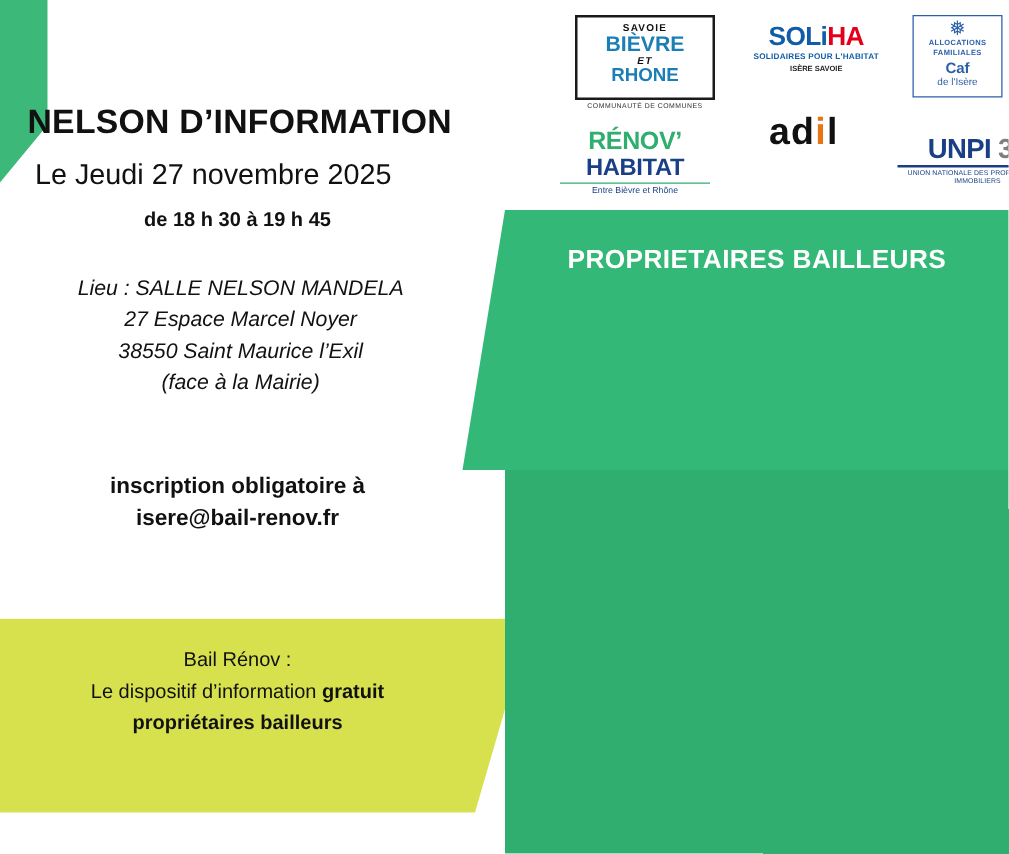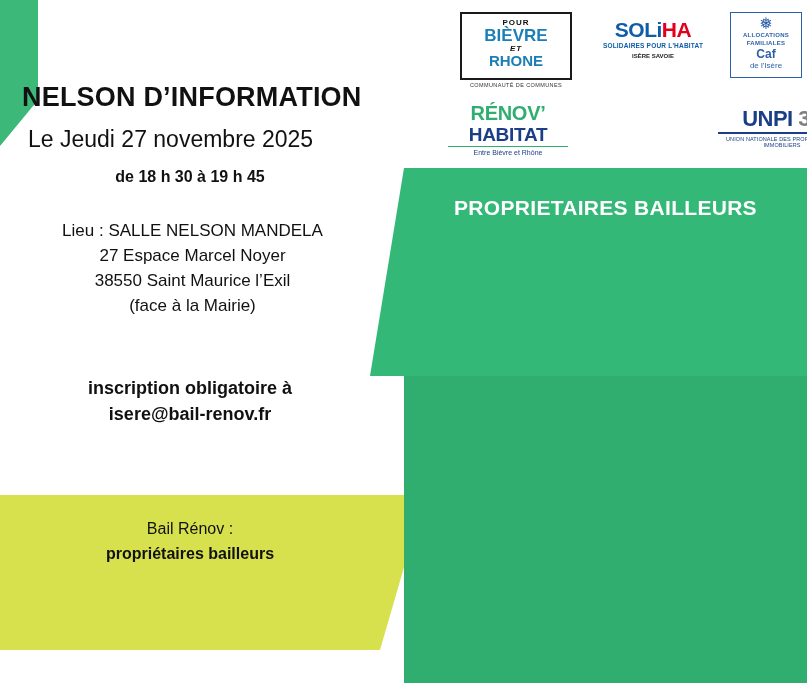--- a/index.html
+++ b/index.html
@@ -121,21 +121,21 @@
   .venue {
     position: absolute;
     left: 0;
     top: 218px;
     width: 385px;
     text-align: center;
     font-size: 17px;
     color: #111111;
     line-height: 1.48;
   }
-  .venue div { white-space: nowrap; }
+  .venue div { white-space: nowrap; font-style: italic; }
   .registration {
     position: absolute;
     left: 0;
     top: 375px;
     width: 380px;
     text-align: center;
     font-size: 18px;
     font-weight: bold;
     color: #111111;
     line-height: 1.45;
@@ -277,21 +277,21 @@
   <div class="green-left-bar"></div>
   <div class="green-left-tri"></div>
   <div class="green-right-panel-tri"></div>
   <div class="green-right-panel"></div>
   <div class="olive-band"></div>
   <div class="olive-band-tri"></div>
 
   <div class="logos">
 
     <div class="logo-ebr">
-      <div class="l1">POUR</div>
+      <div class="l1">SAVOIE</div>
       <div class="l2">BIÈVRE</div>
       <div class="l3">ET</div>
       <div class="l4">RHONE</div>
     </div>
     <div class="logo-ebr-caption">COMMUNAUTÉ DE COMMUNES</div>
 
     <div class="logo-soliha">
       <div class="s1">SOLi<em>HA</em></div>
       <div class="s2">SOLIDAIRES POUR L'HABITAT</div>
       <div class="s3">ISÈRE SAVOIE</div>
@@ -305,20 +305,21 @@
       <div class="c3">de l'Isère</div>
     </div>
 
     <div class="logo-renov">
       <div class="r1">RÉNOV’</div>
       <div class="r2">HABITAT</div>
       <div class="r3">Entre Bièvre et Rhône</div>
     </div>
 
     <div class="logo-adil">
+      <div class="a1">ad<em>i</em>l</div>
     </div>
 
     <div class="logo-unpi">
       <div class="u1"><span>UNPI</span> <em>38</em></div>
       <div class="u2">UNION NATIONALE DES PROPRIÉTAIRES IMMOBILIERS</div>
     </div>
   </div>
 
   <div class="left-content">
     <div class="title-main">NELSON D’INFORMATION</div>
@@ -332,20 +333,21 @@
       <div>(face à la Mairie)</div>
     </div>
 
     <div class="registration">
       <div>inscription obligatoire à</div>
       <div>isere@bail-renov.fr</div>
     </div>
 
     <div class="olive-text">
       <div>Bail Rénov :</div>
+      <div><span>Le dispositif d’information </span><span class="b">gratuit</span></div>
       <div class="b">propriétaires bailleurs</div>
     </div>
   </div>
 
   <div class="panel-heading">PROPRIETAIRES BAILLEURS</div>
 
   <div class="green-bottom-block">
     
   </div>
 

